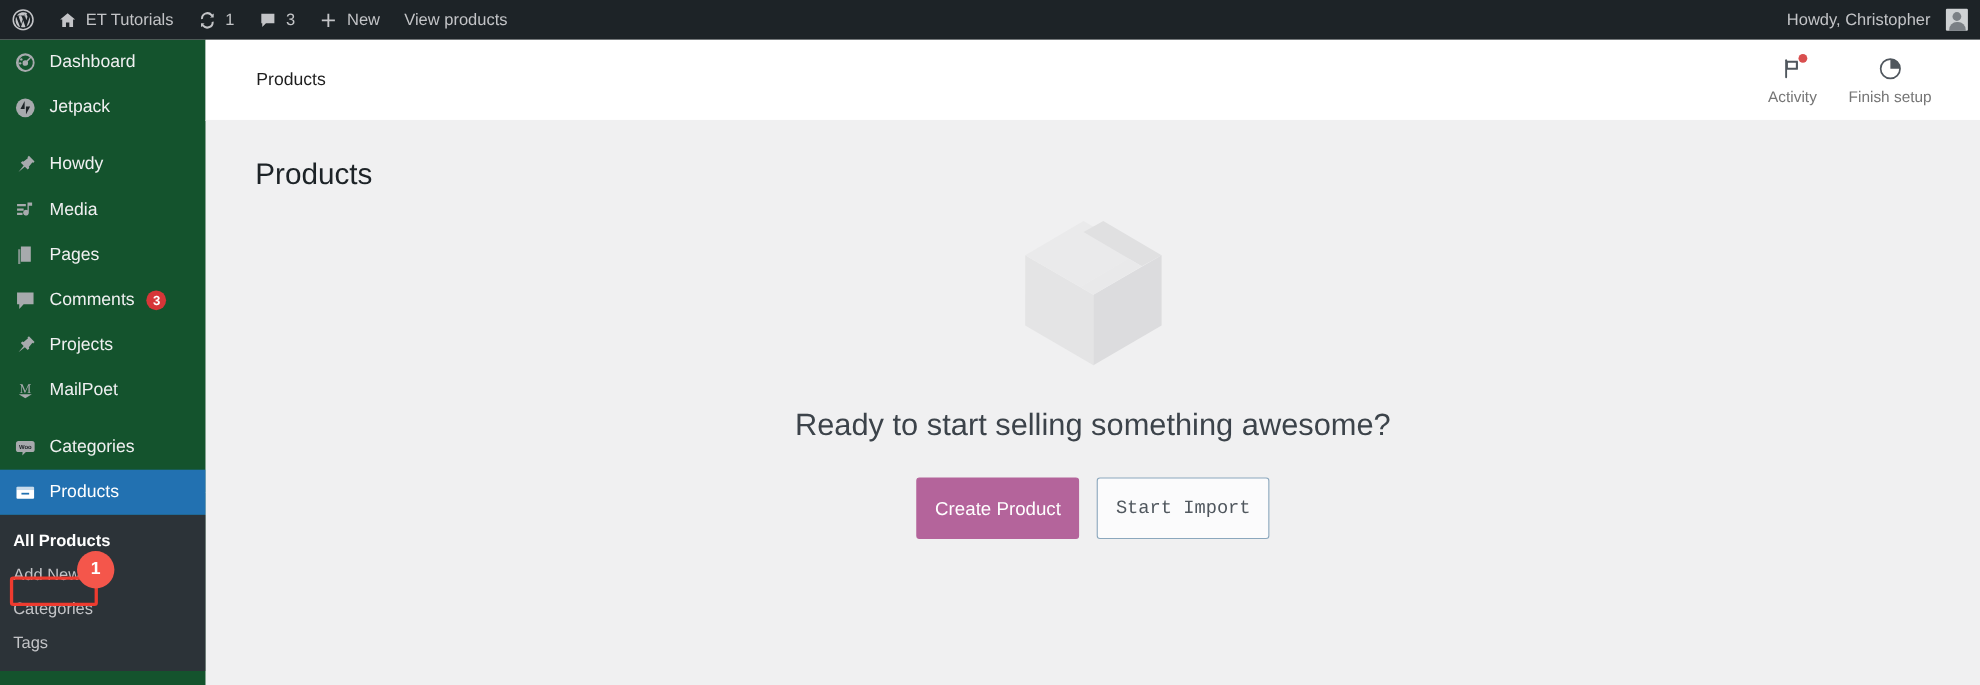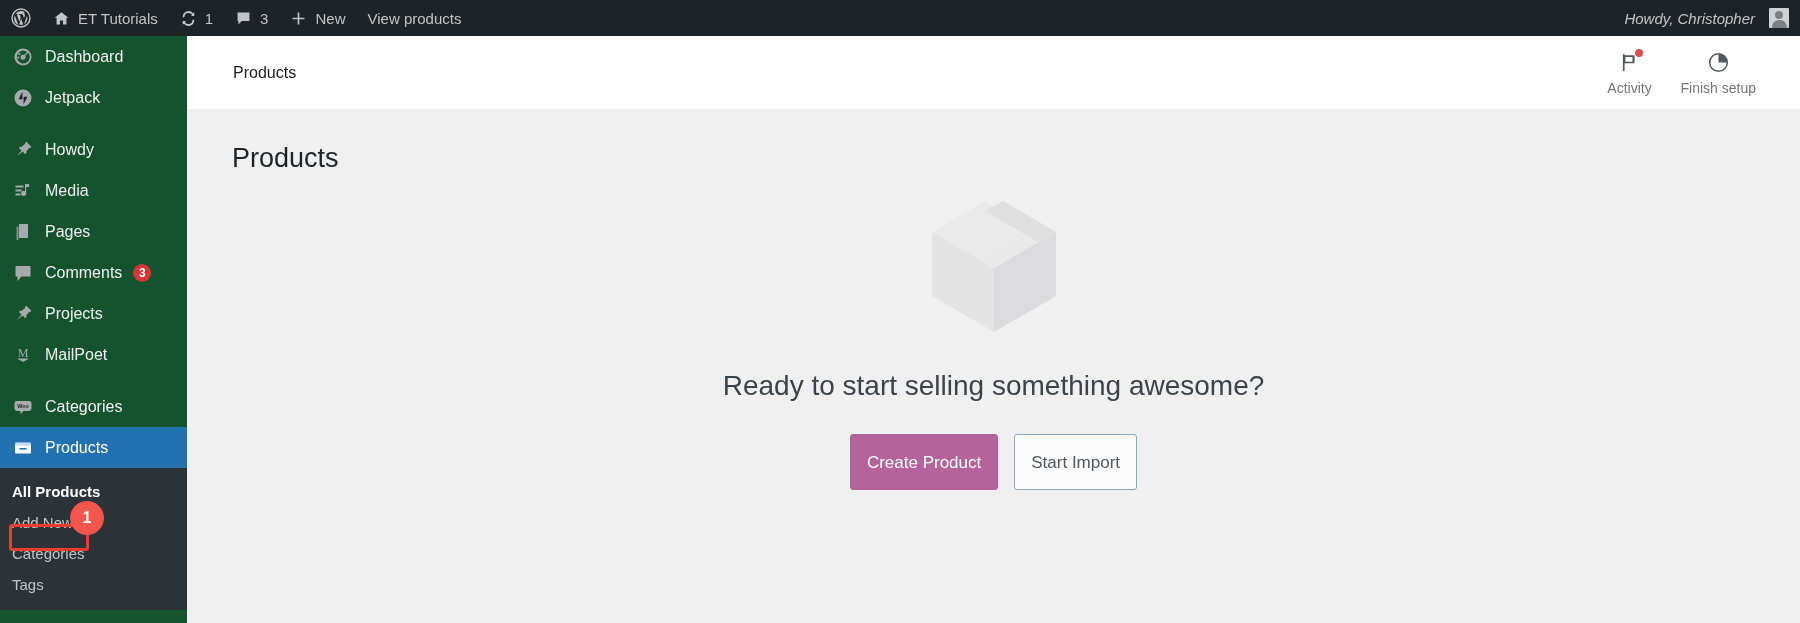--- a/index.html
+++ b/index.html
@@ -20,21 +20,21 @@
     font-size: 15px;
     z-index: 50;
   }
   .ab-item {
     display: flex; align-items: center; gap: 8px;
     height: 36px; padding: 0 11px;
     color: #c3c4c7; white-space: nowrap;
   }
   .ab-item .glyph { display: inline-flex; align-items: center; justify-content: center; }
   .ab-spacer { flex: 1 1 auto; }
-  .ab-howdy { padding-right: 6px; font-style: italic; }
+  .ab-howdy { padding-right: 6px; }
   .ab-avatar {
     width: 20px; height: 20px; background: #cfd2d4;
     display: block; position: relative; overflow: hidden;
     border-radius: 1px;
   }
   .ab-avatar::before {
     content: ""; position: absolute; left: 6px; top: 2.5px;
     width: 8px; height: 8px; border-radius: 50%; background: #7b8085;
   }
   .ab-avatar::after {
@@ -151,20 +151,21 @@
     padding: 0 16px; height: 56px; line-height: 56px;
     border-radius: 3px; text-align: left; cursor: pointer;
   }
   .btn-primary {
     background: #b munch; 
   }
   .btn-primary { background: #b4649b; color: #fff; border: 1px solid #b4649b; }
   .btn-secondary {
     background: #fbfbfc; color: #50575e;
     border: 1px solid #8ba7bd;
+    font-family: Liberation Mono, monospace;
   }
 </style>
 </head>
 <body>
 
 <div id="adminbar">
 
   <div class="ab-item">
     <span class="glyph">
       <svg width="20" height="20" viewBox="0 0 20 20">

